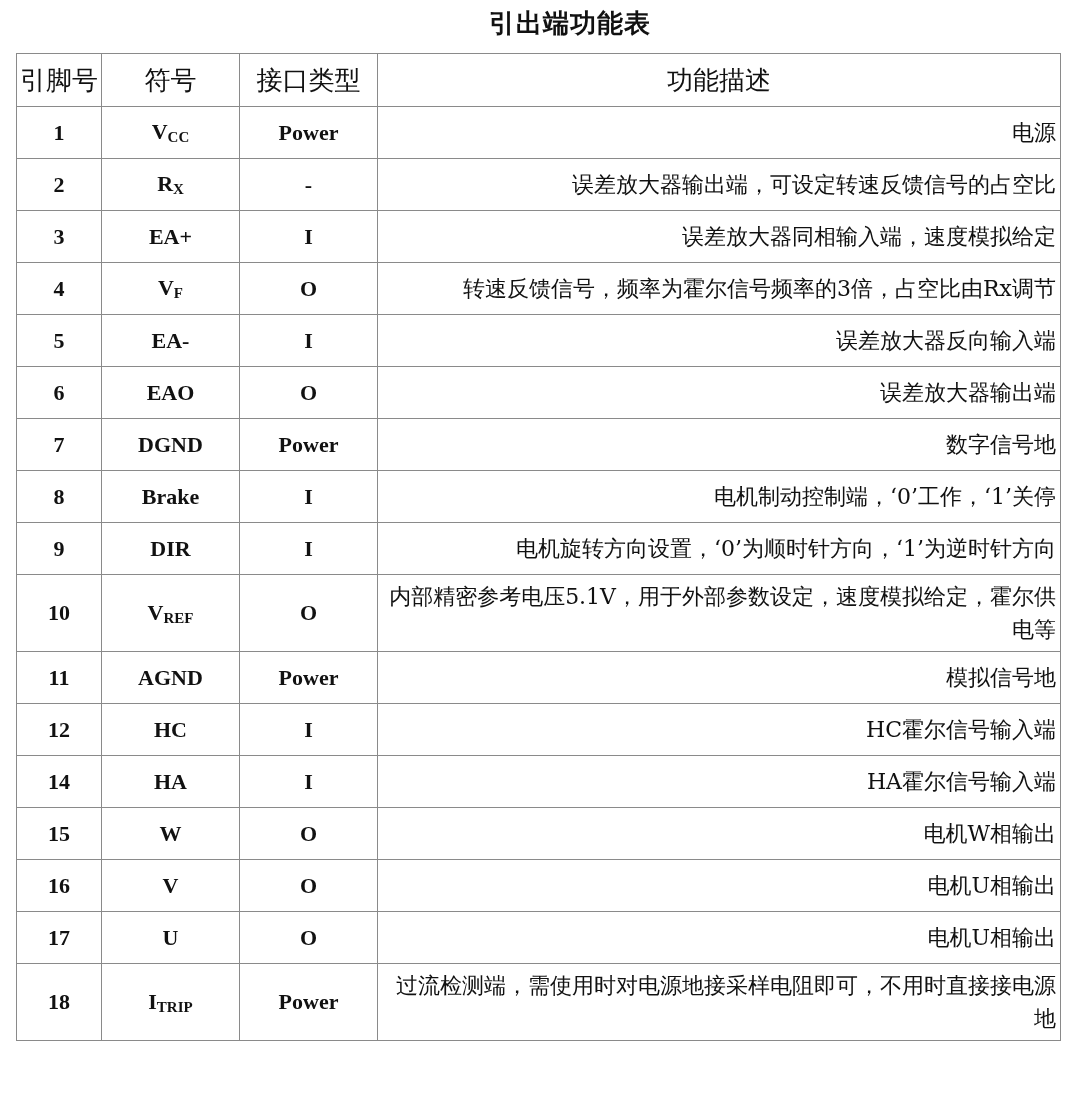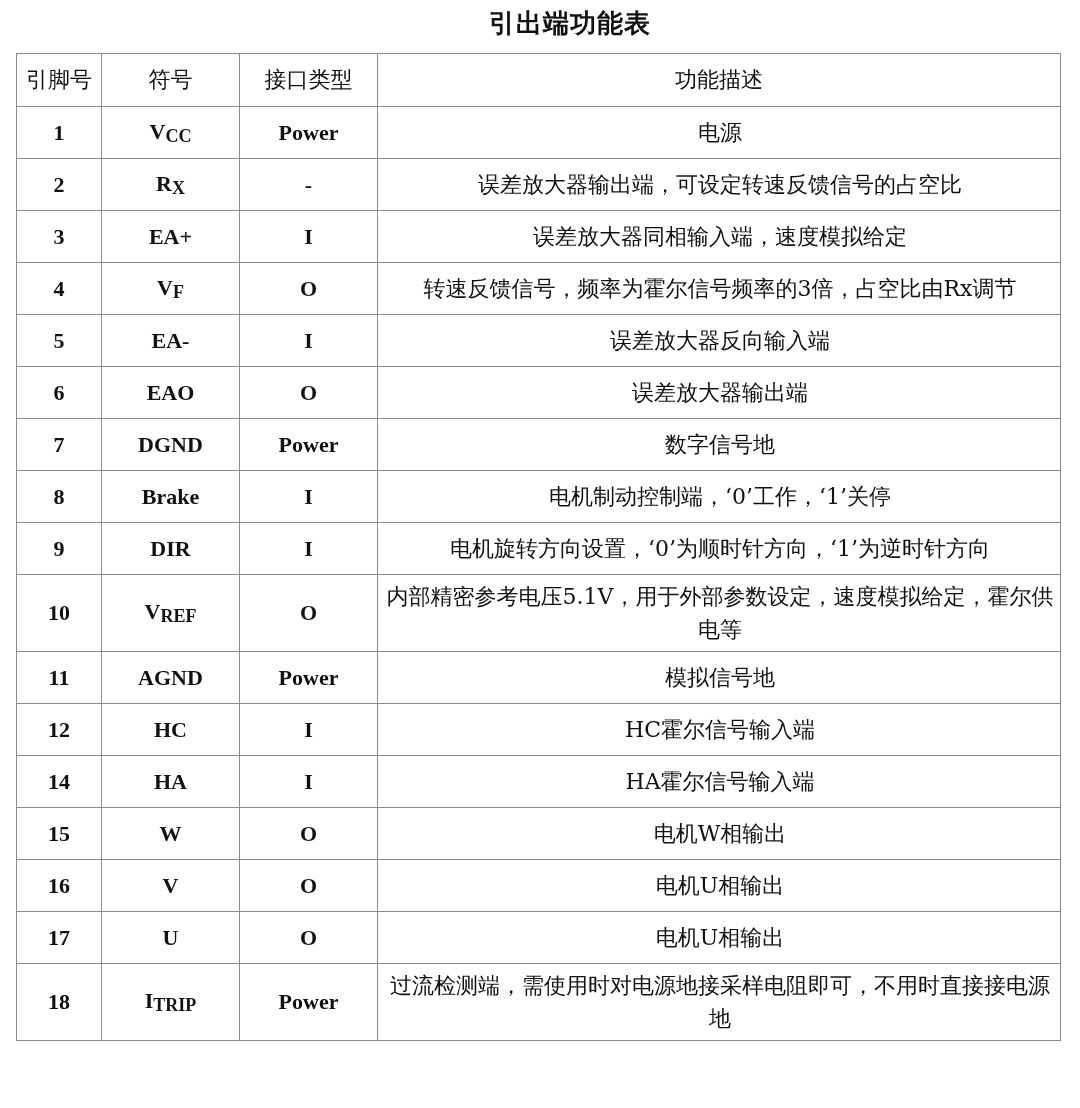--- a/index.html
+++ b/index.html
@@ -14,30 +14,30 @@
       font-size: 26px; font-weight: bold; letter-spacing: 1px; color: #111;
     }
     table.pins {
       position: absolute; left: 16px; top: 53px;
       width: 1044px; border-collapse: collapse; table-layout: fixed;
     }
     table.pins td, table.pins th {
       border: 1.5px solid #8a8a8a; padding: 0; vertical-align: middle;
     }
     table.pins th {
-      height: 52px; font-weight: normal; font-size: 22px;
+      height: 52px; font-weight: normal; font-size: 26px;
       font-family: Liberation Serif, serif; text-align: center;
     }
     table.pins td { height: 51px; font-size: 22px; }
     table.pins tr.tall td { height: 76px; }
     td.c, td.sym, td.typ { text-align: center; font-weight: bold;
       font-family: "Liberation Serif", "DejaVu Serif", serif; font-size: 23px; }
-    td.desc { text-align: center; padding-left: 6px !important; padding-right: 4px !important;
+    td.desc { text-align: right; padding-left: 6px !important; padding-right: 4px !important;
       font-family: "DejaVu Serif", serif; font-size: 21px; line-height: 33px; }
-    sub.s { font-size: 18px; vertical-align: -3px; font-weight: bold; }
+    sub.s { font-size: 15px; vertical-align: -3px; font-weight: bold; }
   </style>
 </head>
 <body>
 
 <div class="title">引出端功能表</div>
 
 <table class="pins">
   <colgroup>
     <col style="width:85px">
       <col style="width:138px">

